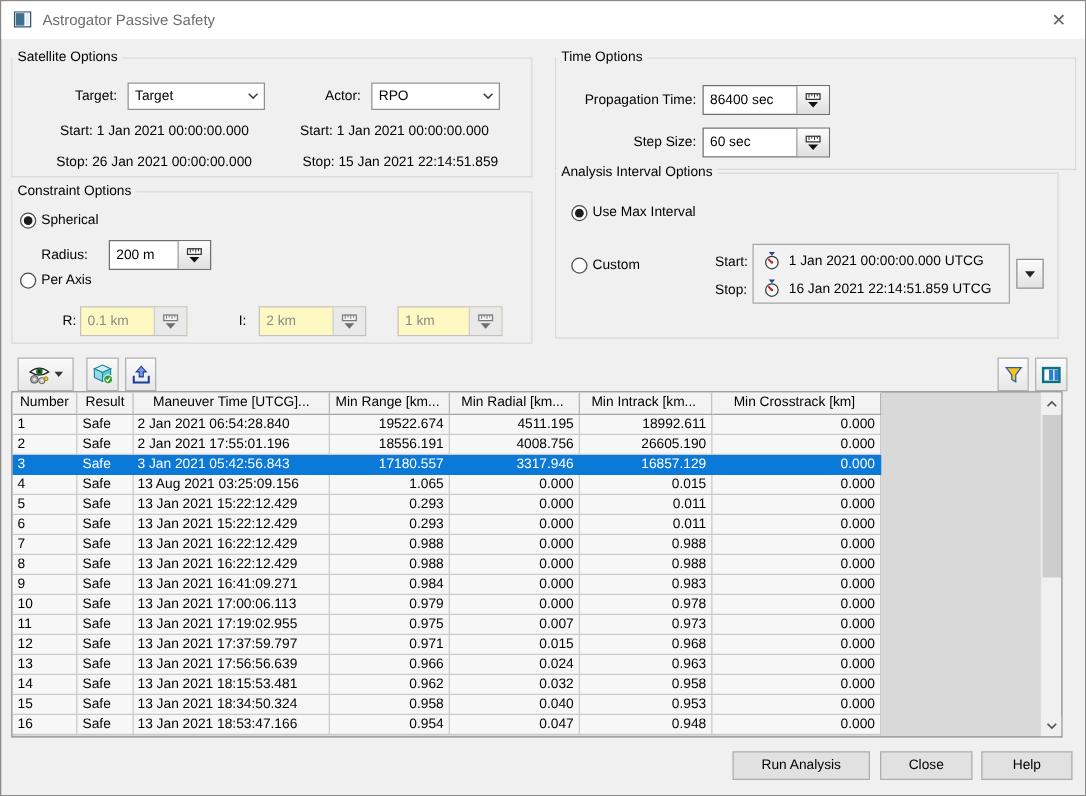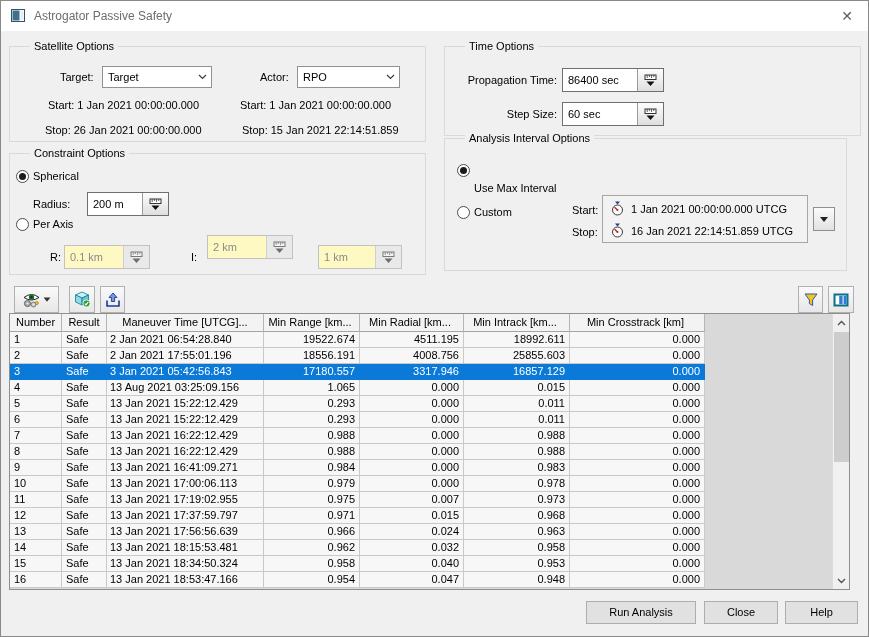--- a/index.html
+++ b/index.html
@@ -11,21 +11,21 @@
 
   
   .titlebar { position:absolute; left:0; top:0; width:867px; height:30px; background:#ffffff; }
   .title-icon { position:absolute; left:10px; top:8px; width:16px; height:14px; }
   .title-text { position:absolute; left:33px; top:8px; font-size:12px; color:#6d6d6d; }
   .close-x { position:absolute; right:10px; top:5px; width:22px; height:20px;
              color:#5f5f5f; font-size:14px; text-align:center; line-height:20px; cursor:default; }
 
   
   .group { position:absolute; border:1px solid #d9d9d9; }
-  .group-label { position:absolute; top:-7px; left:20px; background:#f0f0f0; padding:0 4px; }
+  .group-label { position:absolute; top:-7px; left:0; background:#f0f0f0; padding:0 4px; }
 
   .lbl { position:absolute; white-space:nowrap; }
   .dim { color:#8b8b8b; }
 
   
   .combo { position:absolute; height:22px; background:#fff; border:1px solid #919191;
            display:flex; align-items:center; }
   .combo .cval { flex:1; padding:0 5px; white-space:nowrap; overflow:hidden; }
   .combo .chev { width:18px; display:flex; justify-content:center; align-items:center; }
 
@@ -199,21 +199,21 @@
           <line x1="3.2" y1="1" x2="3.2" y2="4" stroke="#7a7a7a" stroke-width="0.8"></line>
           <line x1="5.4" y1="1" x2="5.4" y2="3" stroke="#7a7a7a" stroke-width="0.8"></line>
           <line x1="7.6" y1="1" x2="7.6" y2="4" stroke="#7a7a7a" stroke-width="0.8"></line>
           <line x1="9.8" y1="1" x2="9.8" y2="3" stroke="#7a7a7a" stroke-width="0.8"></line>
           <polygon points="2.5,7.5 10.5,7.5 6.5,12" fill="#6e6e6e"></polygon>
         </svg>
       </span>
     </div>
 
     <span class="lbl" style="left:181px; top:97px;">I:</span>
-    <div class="spinfield disabled" style="left:197px; top:81px; width:86px;">
+    <div class="spinfield disabled" style="left:197px; top:91px; width:86px;">
       <span class="sval">2 km</span>
       <span class="spinbtn">
         <svg width="13" height="13" viewBox="0 0 13 13">
           <rect x="1" y="1" width="11" height="4.5" fill="#f2f2f2" stroke="#7a7a7a" stroke-width="1"></rect>
           <line x1="3.2" y1="1" x2="3.2" y2="4" stroke="#7a7a7a" stroke-width="0.8"></line>
           <line x1="5.4" y1="1" x2="5.4" y2="3" stroke="#7a7a7a" stroke-width="0.8"></line>
           <line x1="7.6" y1="1" x2="7.6" y2="4" stroke="#7a7a7a" stroke-width="0.8"></line>
           <line x1="9.8" y1="1" x2="9.8" y2="3" stroke="#7a7a7a" stroke-width="0.8"></line>
           <polygon points="2.5,7.5 10.5,7.5 6.5,12" fill="#6e6e6e"></polygon>
         </svg>
@@ -233,21 +233,21 @@
           <polygon points="2.5,7.5 10.5,7.5 6.5,12" fill="#6e6e6e"></polygon>
         </svg>
       </span>
     </div>
   </div>
 
   <div class="group" style="left:443px; top:137px; width:403px; height:133px;">
     <span class="group-label">Analysis Interval Options</span>
 
     <span class="radio checked" style="left:12px; top:25px;"></span>
-    <span class="lbl" style="left:29px; top:43px;">Use Max Interval</span>
+    <span class="lbl" style="left:29px; top:25px;">Use Max Interval</span>
 
     <span class="radio" style="left:12px; top:67px;"></span>
     <span class="lbl" style="left:29px; top:67px;">Custom</span>
 
     <span class="lbl" style="left:127px; top:65px;">Start:</span>
     <span class="lbl" style="left:127px; top:87px;">Stop:</span>
 
     <div class="interval-box" style="left:157px; top:56px; width:206px; height:48px;">
       <div class="interval-row" style="left:8px; top:5px;">
         <svg width="13" height="15" viewBox="0 0 13 15">
@@ -337,21 +337,21 @@
       <span class="cell c4">4511.195</span>
       <span class="cell c5">18992.611</span>
       <span class="cell c6">0.000</span>
     </div>
         <div class="grow">
       <span class="cell c0">2</span>
       <span class="cell c1">Safe</span>
       <span class="cell c2">2 Jan 2021 17:55:01.196</span>
       <span class="cell c3">18556.191</span>
       <span class="cell c4">4008.756</span>
-      <span class="cell c5">25855.603</span>
+      <span class="cell c5">26605.190</span>
       <span class="cell c6">0.000</span>
     </div>
         <div class="grow selected">
       <span class="cell c0">3</span>
       <span class="cell c1">Safe</span>
       <span class="cell c2">3 Jan 2021 05:42:56.843</span>
       <span class="cell c3">17180.557</span>
       <span class="cell c4">3317.946</span>
       <span class="cell c5">16857.129</span>
       <span class="cell c6">0.000</span>

